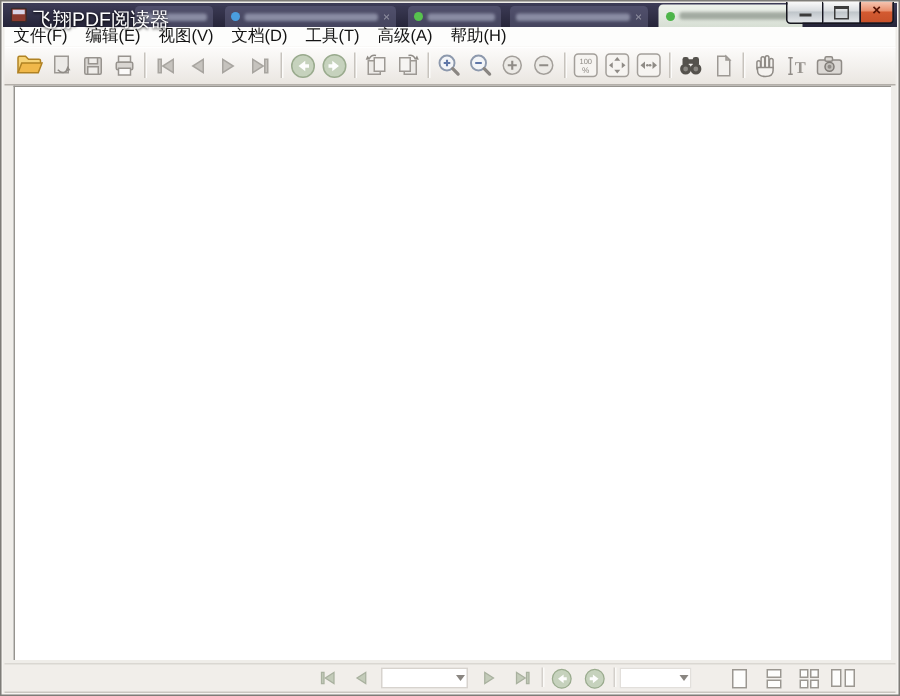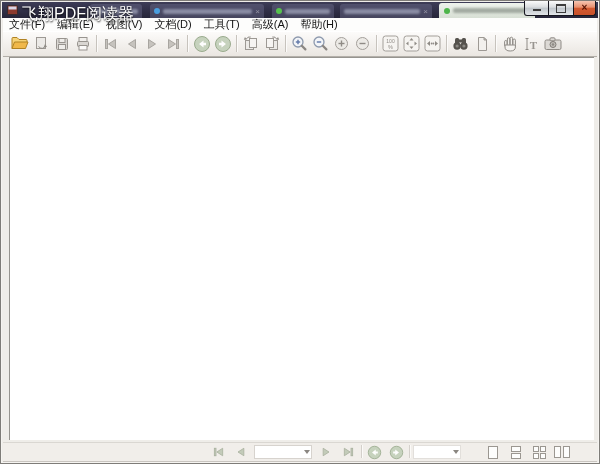--- a/index.html
+++ b/index.html
@@ -11,21 +11,21 @@
             background:linear-gradient(#3d3c57,#262539);overflow:visible;z-index:30;}
   .bgtab{position:absolute;top:2px;height:14px;border-radius:3px 3px 0 0;
          background:rgba(108,108,140,.45);display:flex;align-items:center;padding:0 4px;box-sizing:border-box;}
   .blurbar{height:5px;border-radius:2px;background:rgba(200,205,225,.5);filter:blur(1.1px);flex:1;}
   .tabdot{width:6px;height:6px;border-radius:50%;margin-right:3px;flex:none;}
   .tabx{color:rgba(255,255,255,.4);font-size:8px;margin-left:3px;flex:none;}
   .lighttab{position:absolute;left:437px;top:1px;width:96px;height:15px;border-radius:3px 3px 0 0;
             background:linear-gradient(#eef2ec,#d7dfd4);display:flex;align-items:center;padding:0 5px;box-sizing:border-box;}
   .lighttab .blurbar{background:rgba(100,110,100,.5);}
   .appicon{position:absolute;left:5px;top:3px;width:11px;height:10px;}
-  .apptitle{position:absolute;left:20px;top:2px;font-size:16px;color:#fff;text-shadow:0 1px 2px #000;white-space:nowrap;}
+  .apptitle{position:absolute;left:20px;top:2px;font-size:13px;color:#fff;text-shadow:0 1px 2px #000;white-space:nowrap;}
   
   .winbtns{position:absolute;top:-1px;right:2px;display:flex;z-index:40;}
   .wbtn{height:15px;box-sizing:border-box;border:1px solid #16161f;border-top:none;
         display:flex;align-items:center;justify-content:center;}
   .wbtn.min{width:25px;border-radius:0 0 0 3px;background:linear-gradient(#fbfbfb,#d9dcdf 45%,#bfc5ca 50%,#e3e6e9);}
   .wbtn.max{width:25px;border-left:none;background:linear-gradient(#fbfbfb,#d9dcdf 45%,#bfc5ca 50%,#e3e6e9);}
   .wbtn.close{width:22px;border-left:none;border-radius:0 0 3px 0;
               background:linear-gradient(#f6c5b2,#e9906e 45%,#d35a31 50%,#c8512a);}
   .glyph-min{width:8px;height:2px;background:#3c3c3c;margin-top:4px;}
   .glyph-max{width:8px;height:6px;border:1px solid #3c3c3c;border-top-width:2px;}

